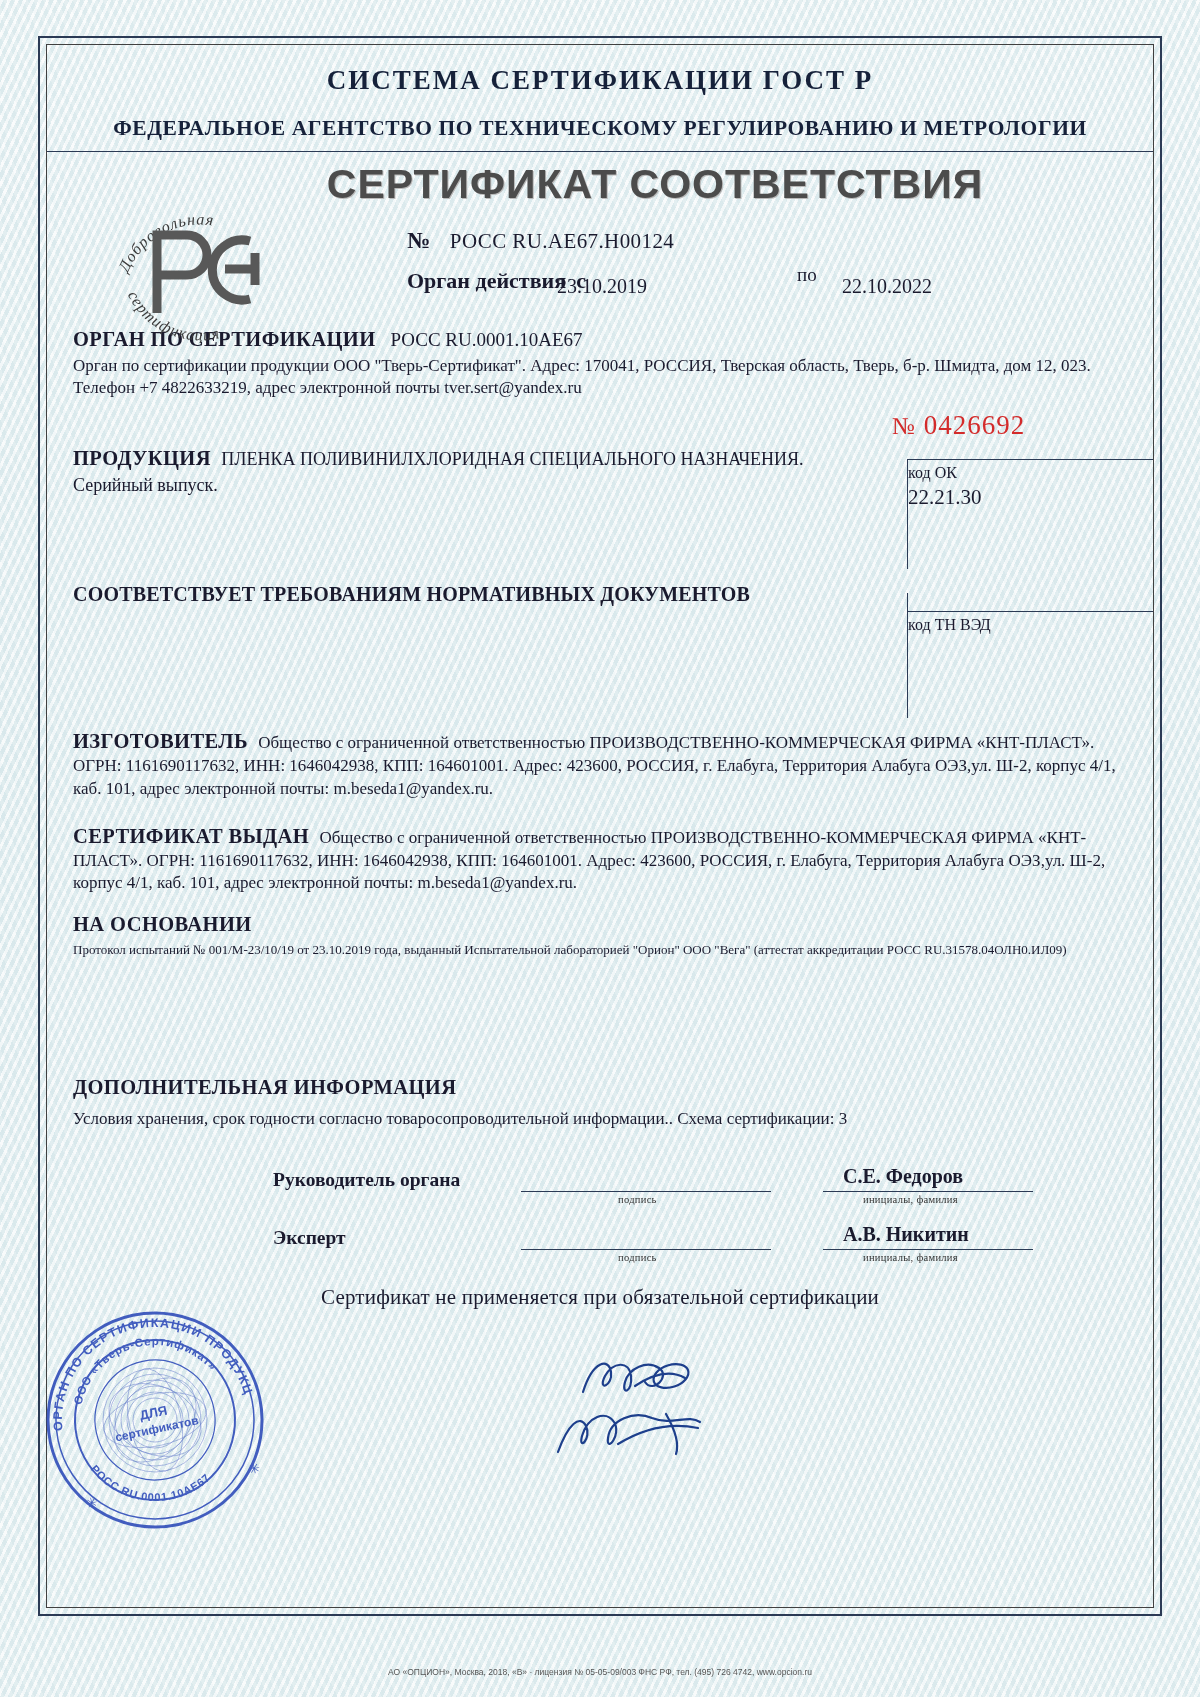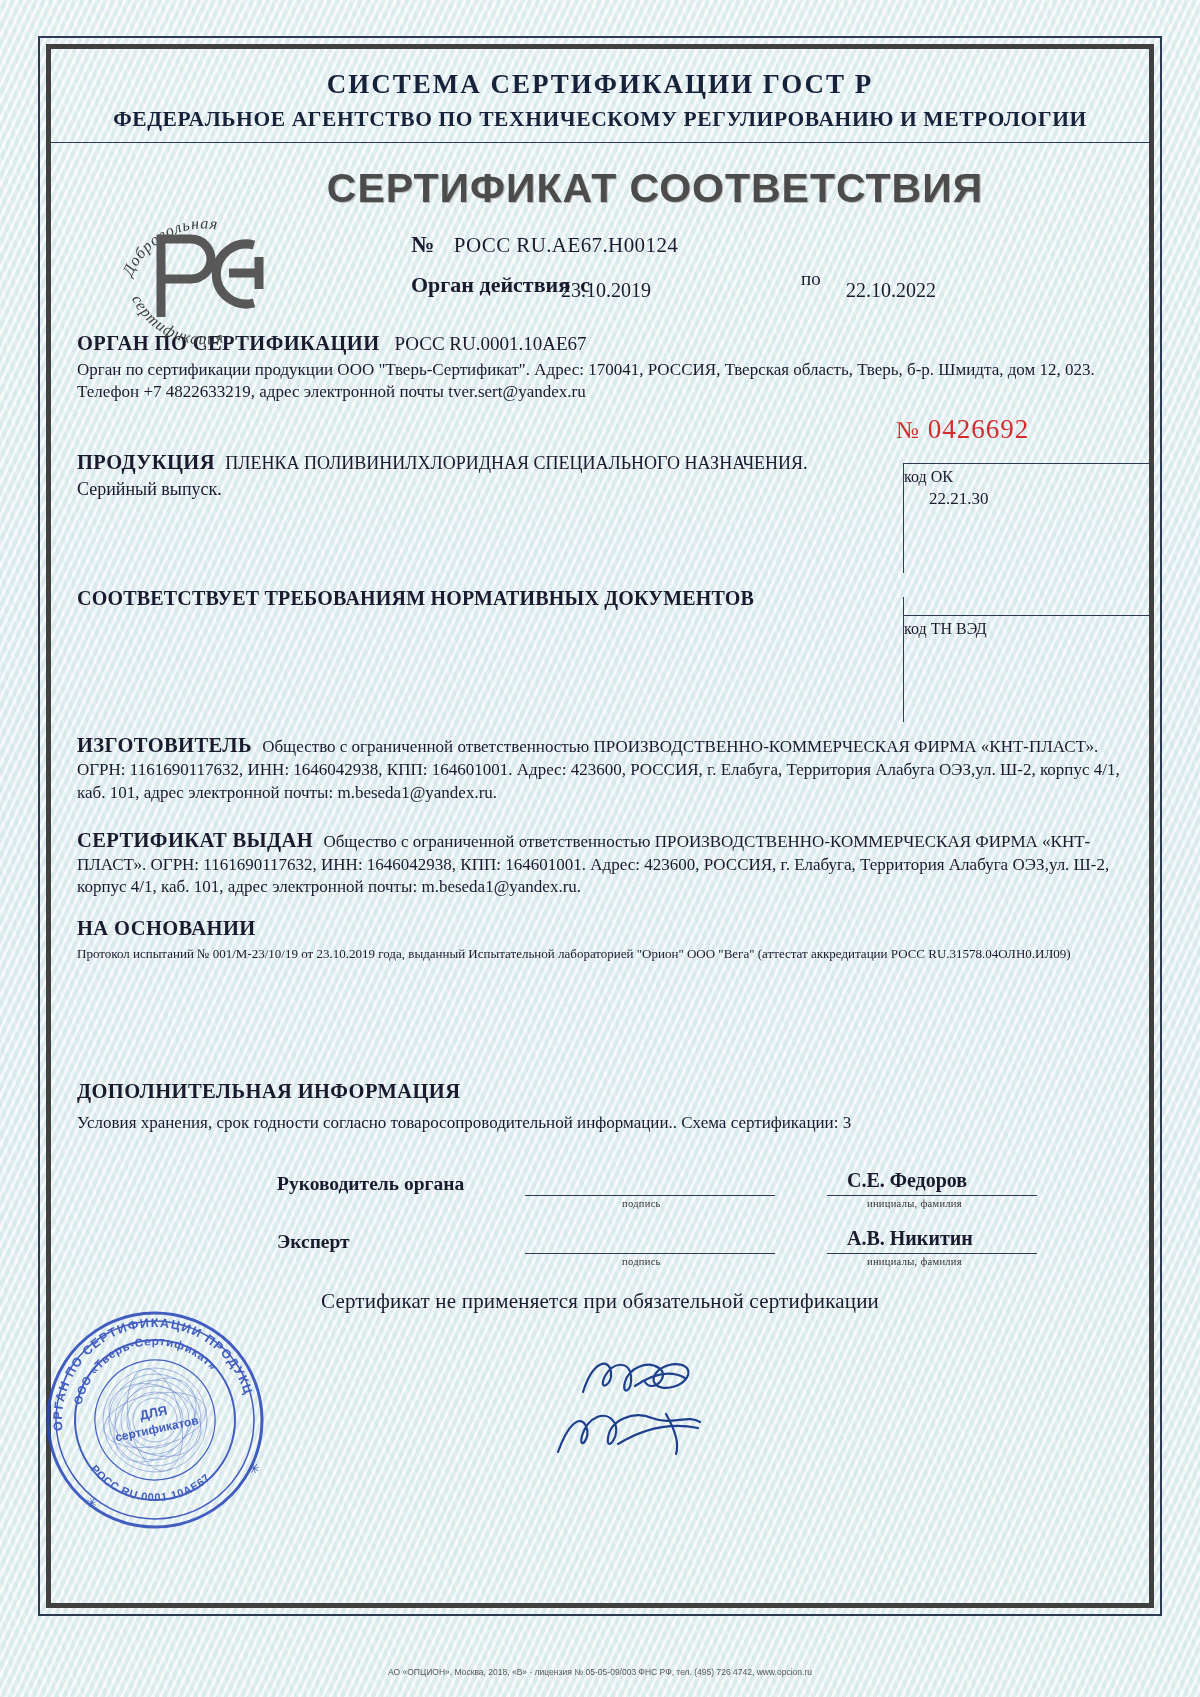--- a/index.html
+++ b/index.html
@@ -31,21 +31,21 @@
     top: 36px;
     width: 1124px;
     height: 1580px;
     border: 2px solid #2b3a55;
     box-sizing: border-box;
     z-index: 2;
   }
   .cert-inner {
     position: absolute;
     inset: 6px;
-    border: 5px solid #404040;
+    border: 1px solid #404040;
     box-sizing: border-box;
   }
   .content {
     position: absolute;
     inset: 0;
     padding: 0;
   }
   .hdr {
     text-align: center;
     padding-top: 20px;
@@ -53,35 +53,35 @@
   .hdr-line1 {
     font-size: 27px;
     letter-spacing: 2.0px;
     font-weight: bold;
     color: #16213a;
   }
   .hdr-line2 {
     font-size: 21.5px;
     letter-spacing: 0.6px;
     font-weight: bold;
-    margin-top: 7px;
+    margin-top: 20px;
     color: #16213a;
   }
   .hdr-rule {
     margin-top: 10px;
     border-bottom: 1.5px solid #2b3a55;
   }
   .title {
     text-align: center;
     font-family: "Liberation Sans", sans-serif;
     font-size: 41px;
     font-weight: bold;
     letter-spacing: 1.0px;
     color: #4c4c4c;
-    margin-top: 22px;
+    margin-top: 9px;
     margin-left: 110px;
     text-shadow: 1px 1px 0 #b9b9b9;
   }
   .logo {
     position: absolute;
     left: 58px;
     top: 150px;
     width: 190px;
     height: 148px;
   }
@@ -132,21 +132,21 @@
   .prod-text { width: 740px; font-size: 18px; line-height: 1.35; }
   .codebox {
     position: absolute;
     right: 0px;
     top: 14px;
     width: 245px;
     border-top: 1px solid #2b3a55;
     padding-top: 4px;
   }
   .code-label { font-size: 16px; }
-  .code-value { font-size: 17px; margin-top: 3px; margin-left: 25px; }
+  .code-value { font-size: 21px; margin-top: 3px; }
   .divider-tall {
     position: absolute;
     right: 245px;
     top: 14px;
     width: 0;
     border-left: 1px solid #2b3a55;
     height: 110px;
   }
 
   .norm-block { margin-top: 86px; position: relative; }

